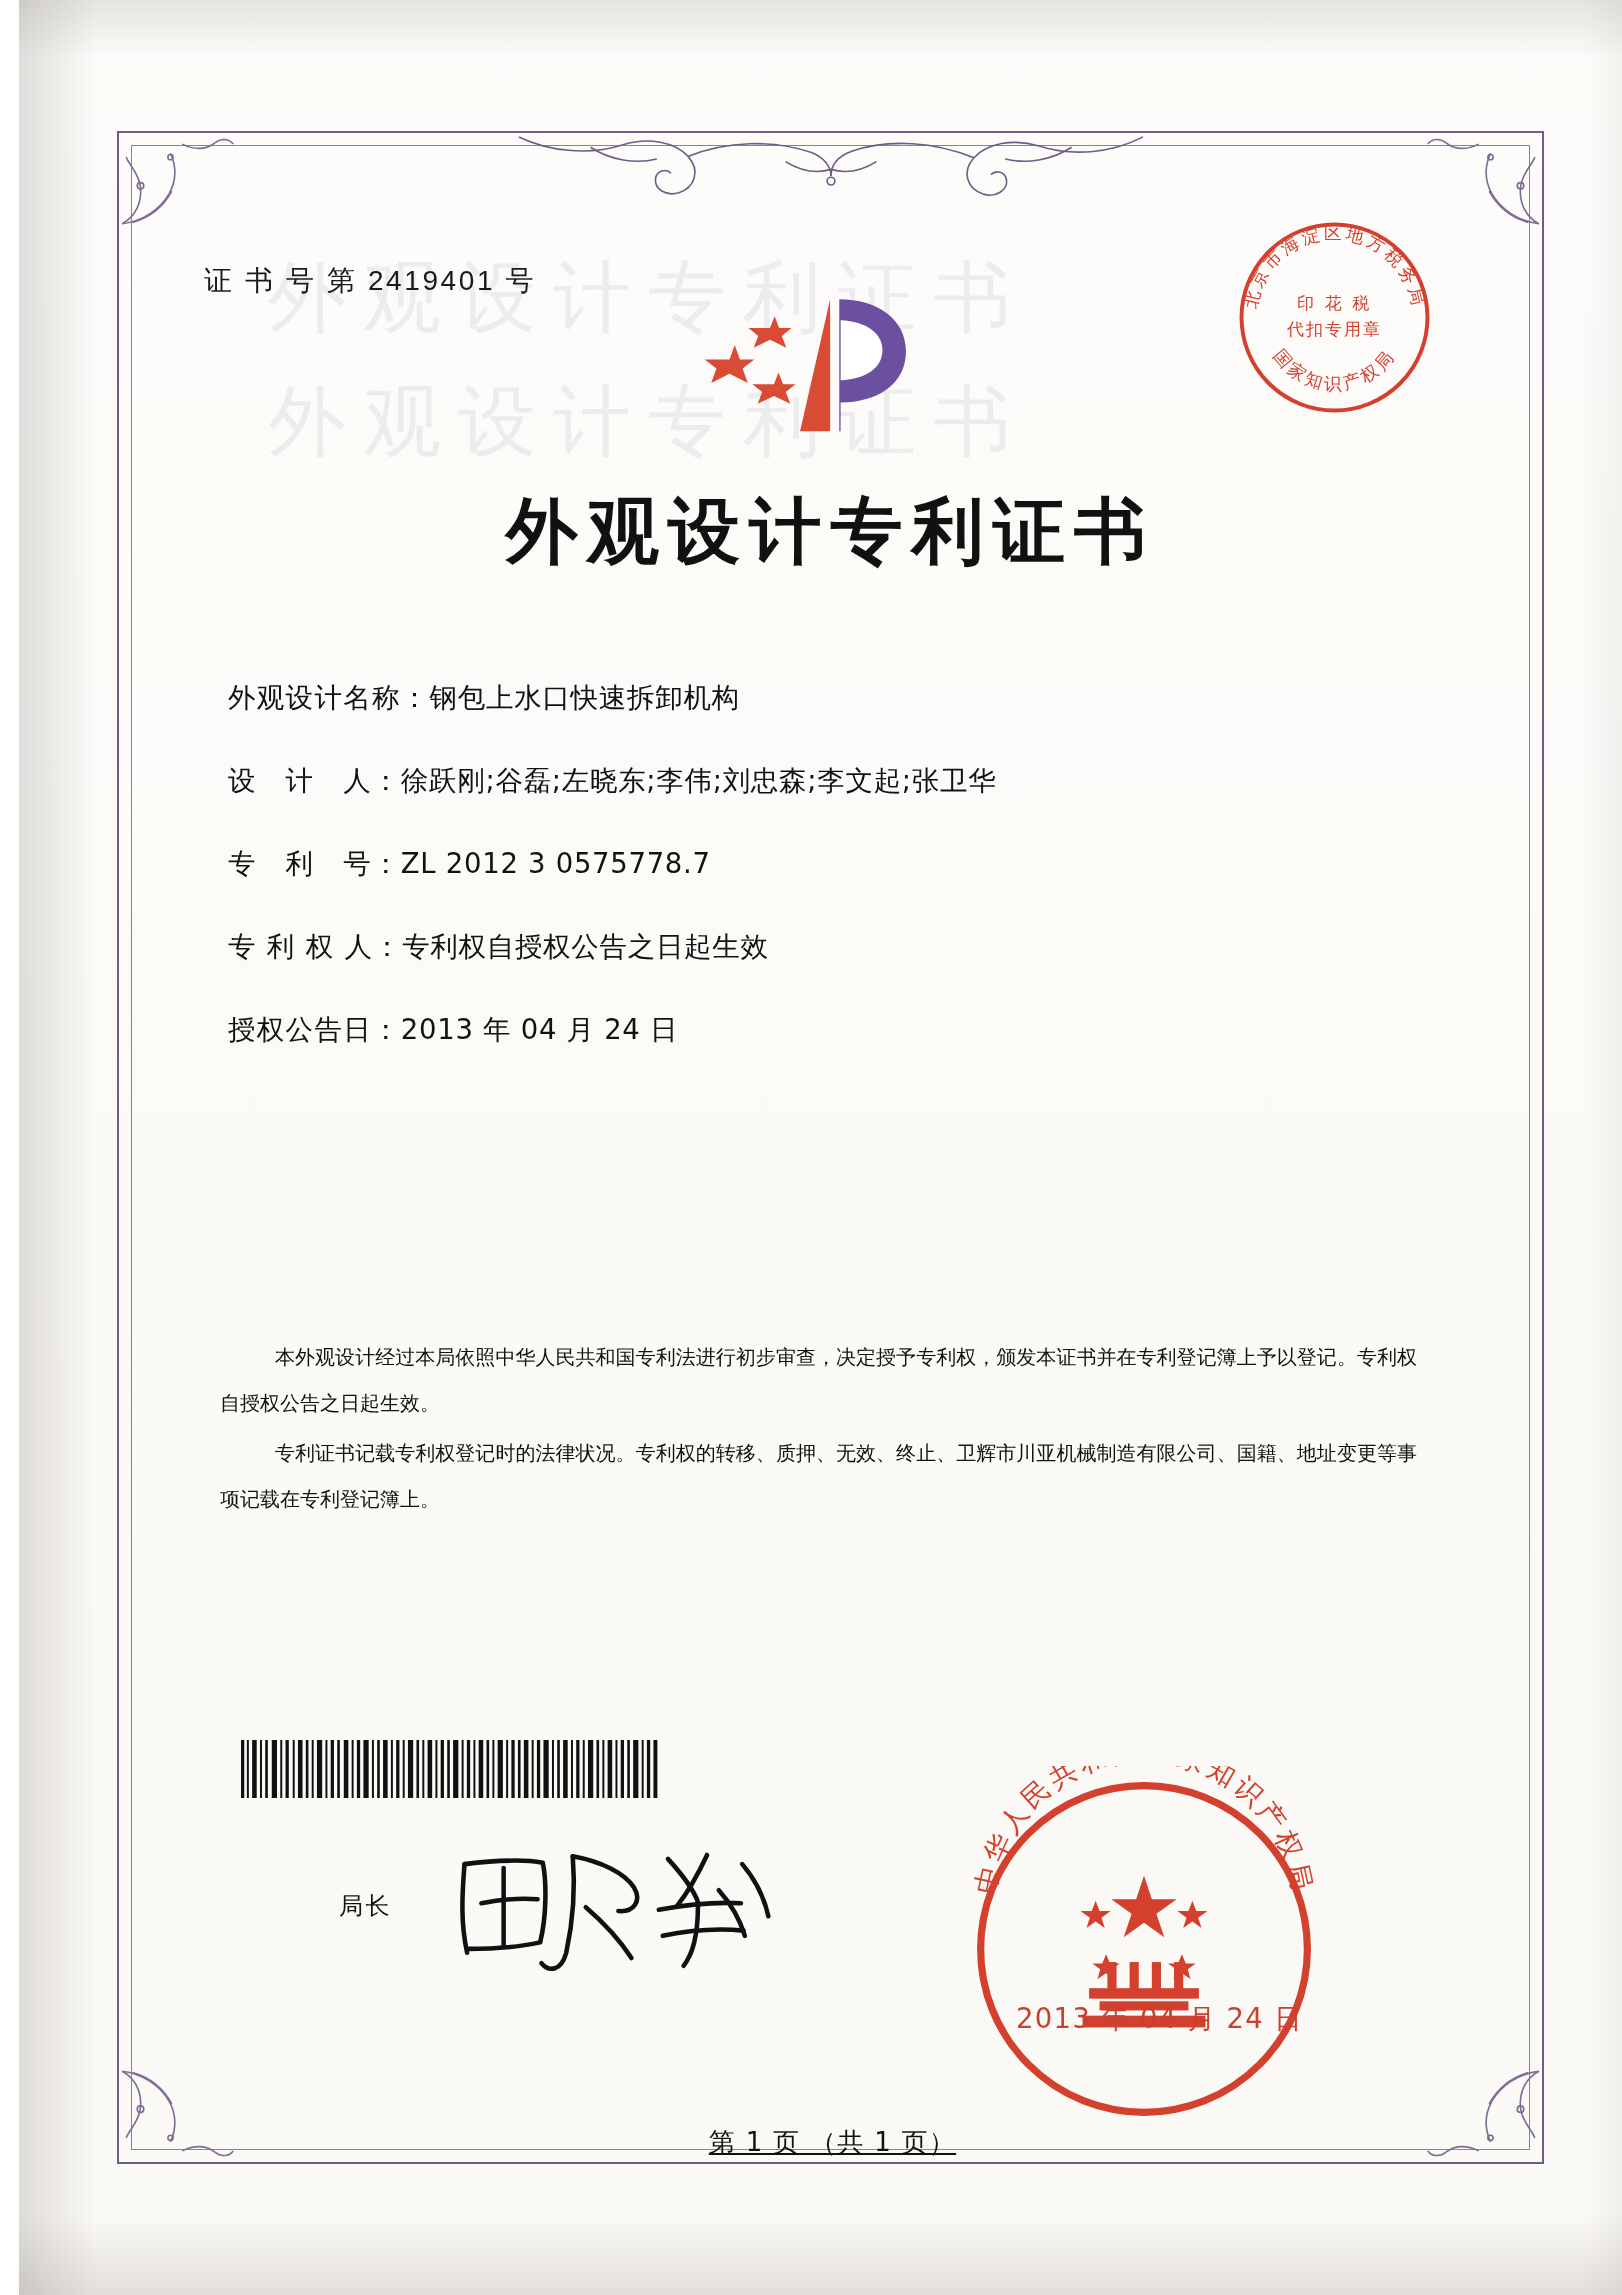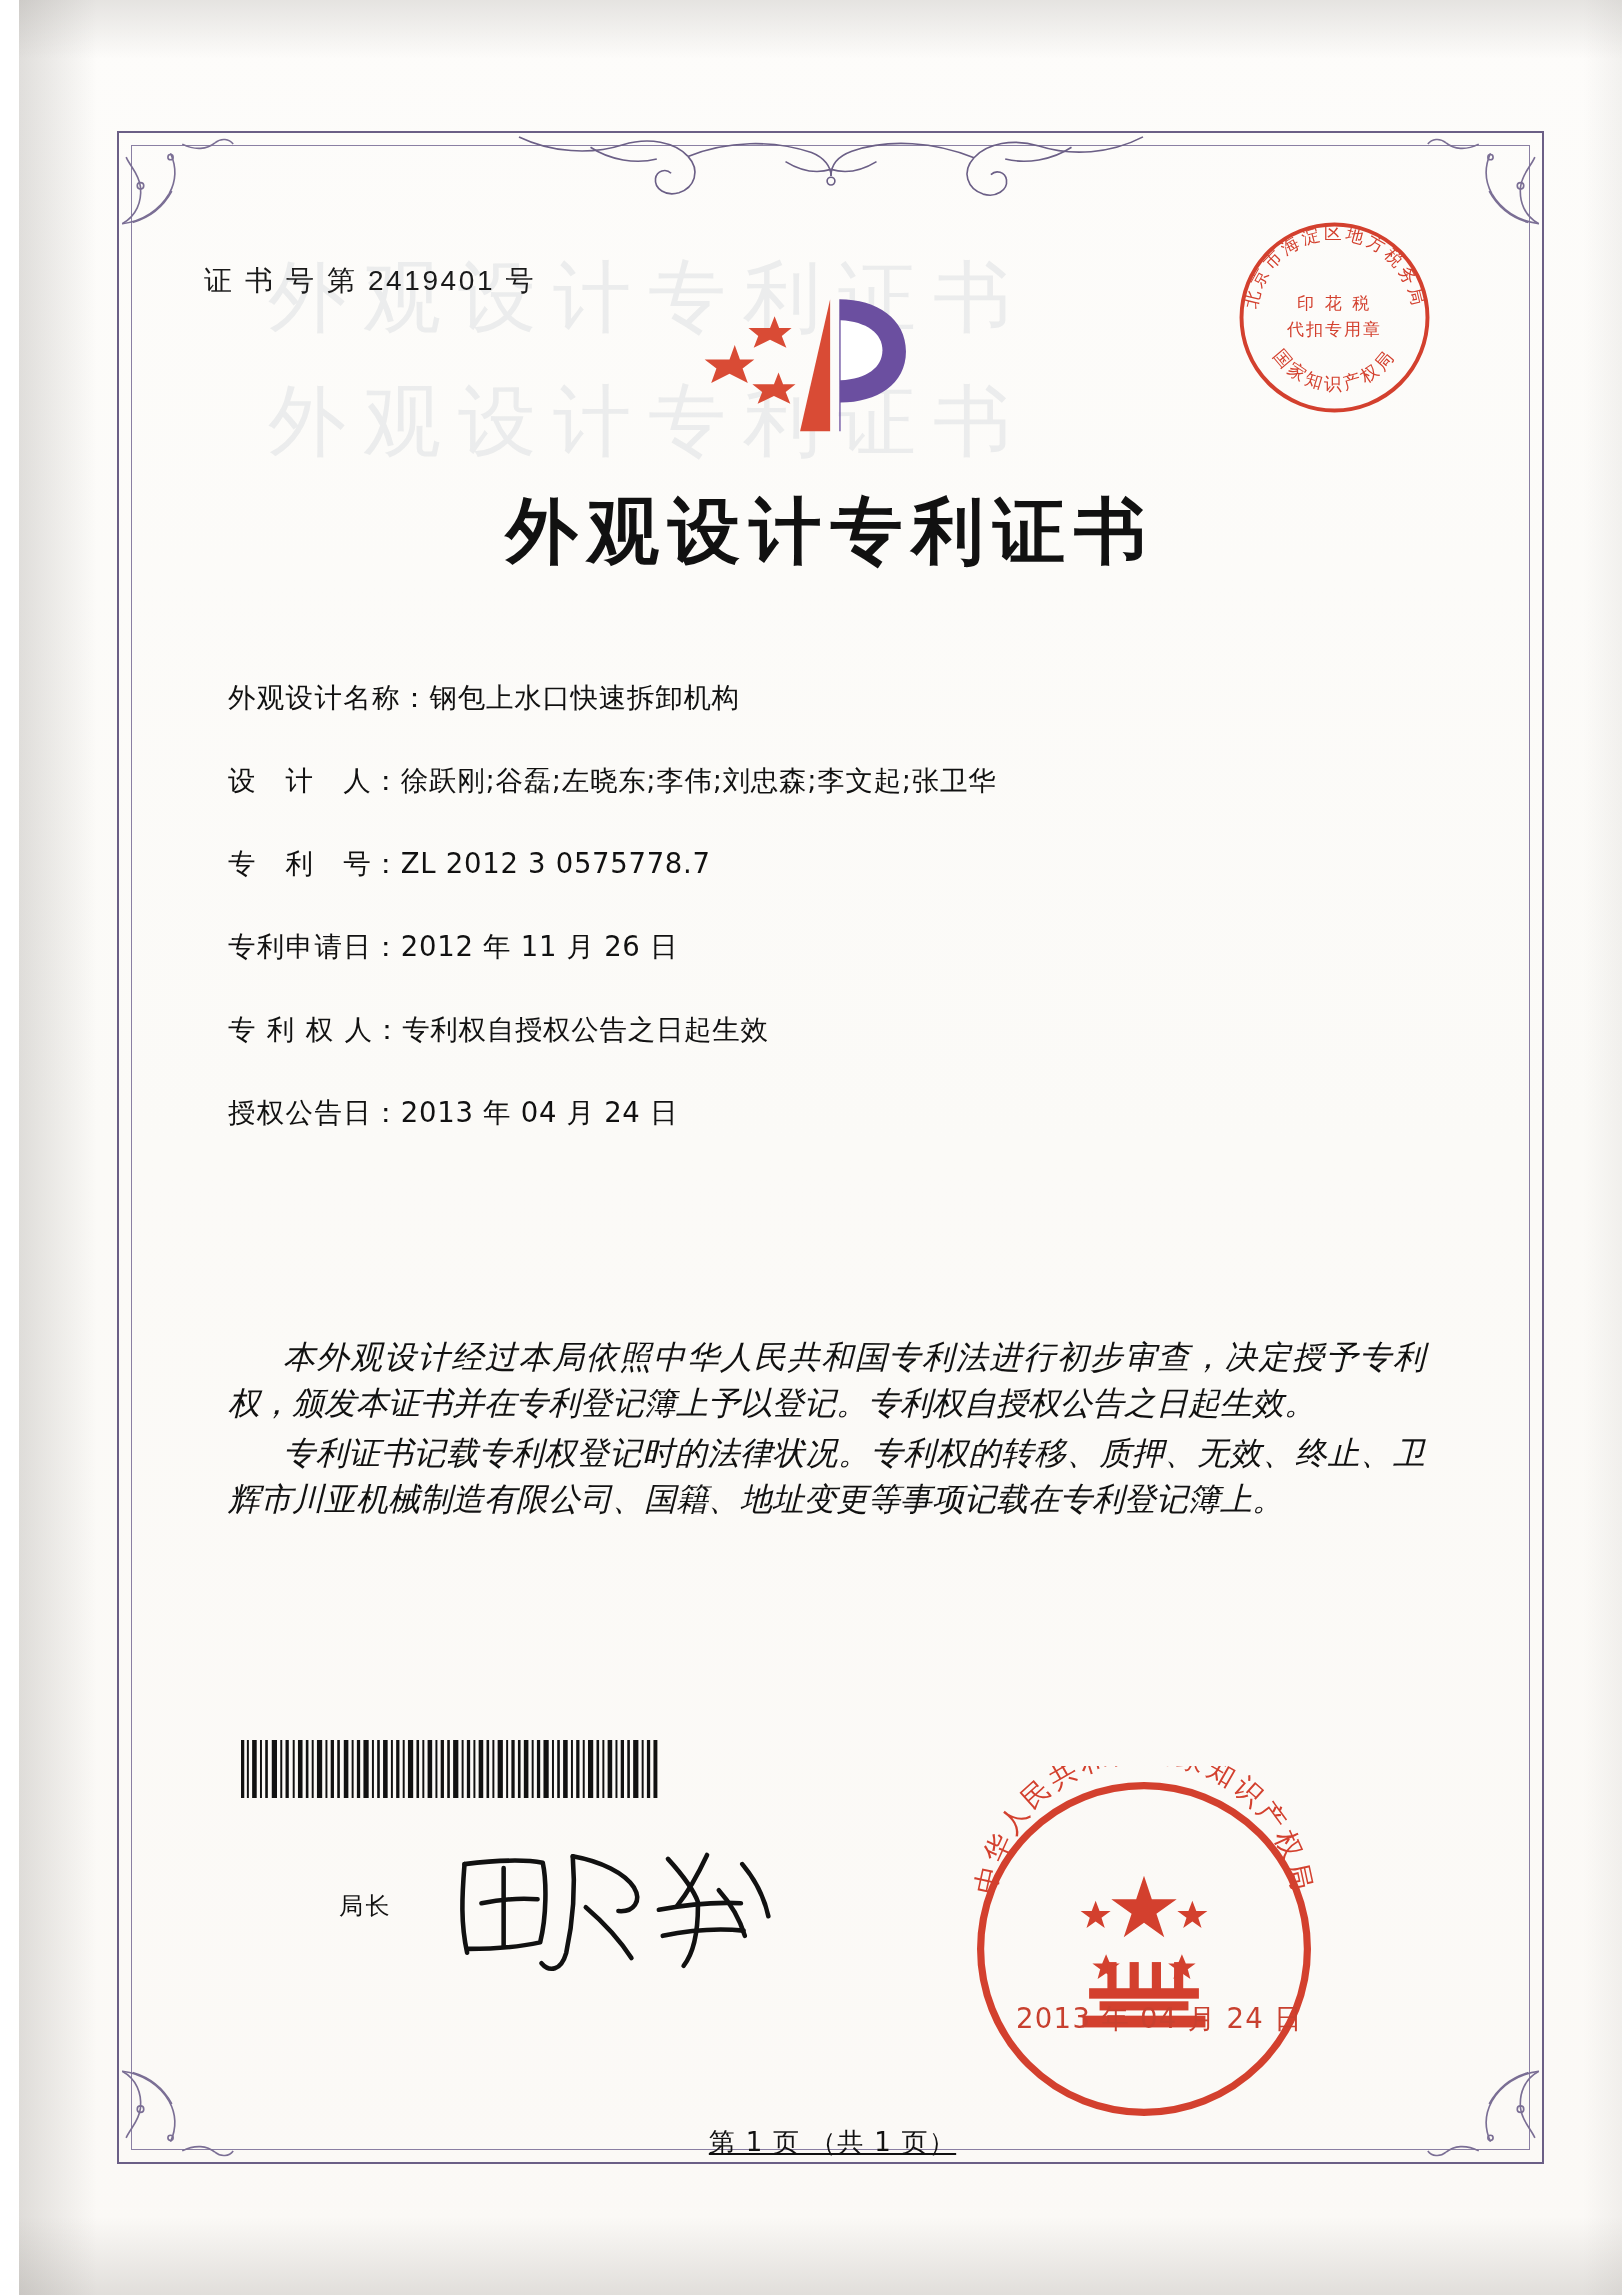--- a/index.html
+++ b/index.html
@@ -80,25 +80,24 @@
     font-size:27.5px;color:#111;
     font-family:"DejaVu Sans", sans-serif;
   }
   .field{
     margin-bottom:47px;
     white-space:nowrap;
   }
   .field .lbl{letter-spacing:1.3px;}
   .field .val{letter-spacing:0.7px;}
   .para-block{
-    position:absolute;left:209px;top:1334px;width:1197px;
-    font-size:32px;line-height:46px;color:#111;
+    position:absolute;left:201px;top:1334px;width:1197px;
+    font-size:20px;line-height:46px;color:#111;
     font-family:"DejaVu Sans", sans-serif;
     text-align:justify;
-    font-style:italic;
   }
   .para{margin:0 0 3.9px 0;text-indent:55px;}
   
   .barcode{
     position:absolute;left:222px;top:1740px;width:419px;height:58px;
   }
   .barcode svg{width:100%;height:100%;display:block;}
   
   .director-label{
     position:absolute;left:320px;top:1890px;
@@ -262,23 +261,20 @@
 
   <div class="fields">
     <div class="field">
       <span class="lbl">外观设计名称：</span><span class="val">钢包上水口快速拆卸机构</span>
     </div>
     <div class="field">
       <span class="lbl">设　计　人：</span><span class="val">徐跃刚;谷磊;左晓东;李伟;刘忠森;李文起;张卫华</span>
     </div>
     <div class="field">
       <span class="lbl">专　利　号：</span><span class="val">ZL 2012 3 0575778.7</span>
-    </div>
-    <div class="field">
-      <span class="lbl">专利申请日：</span><span class="val">2012 年 11 月 26 日</span>
     </div>
     <div class="field">
       <span class="lbl">专 利 权 人：</span><span class="val">专利权自授权公告之日起生效</span>
     </div>
     <div class="field">
       <span class="lbl">授权公告日：</span><span class="val">2013 年 04 月 24 日</span>
     </div>
   </div>
 
   <div class="para-block">

